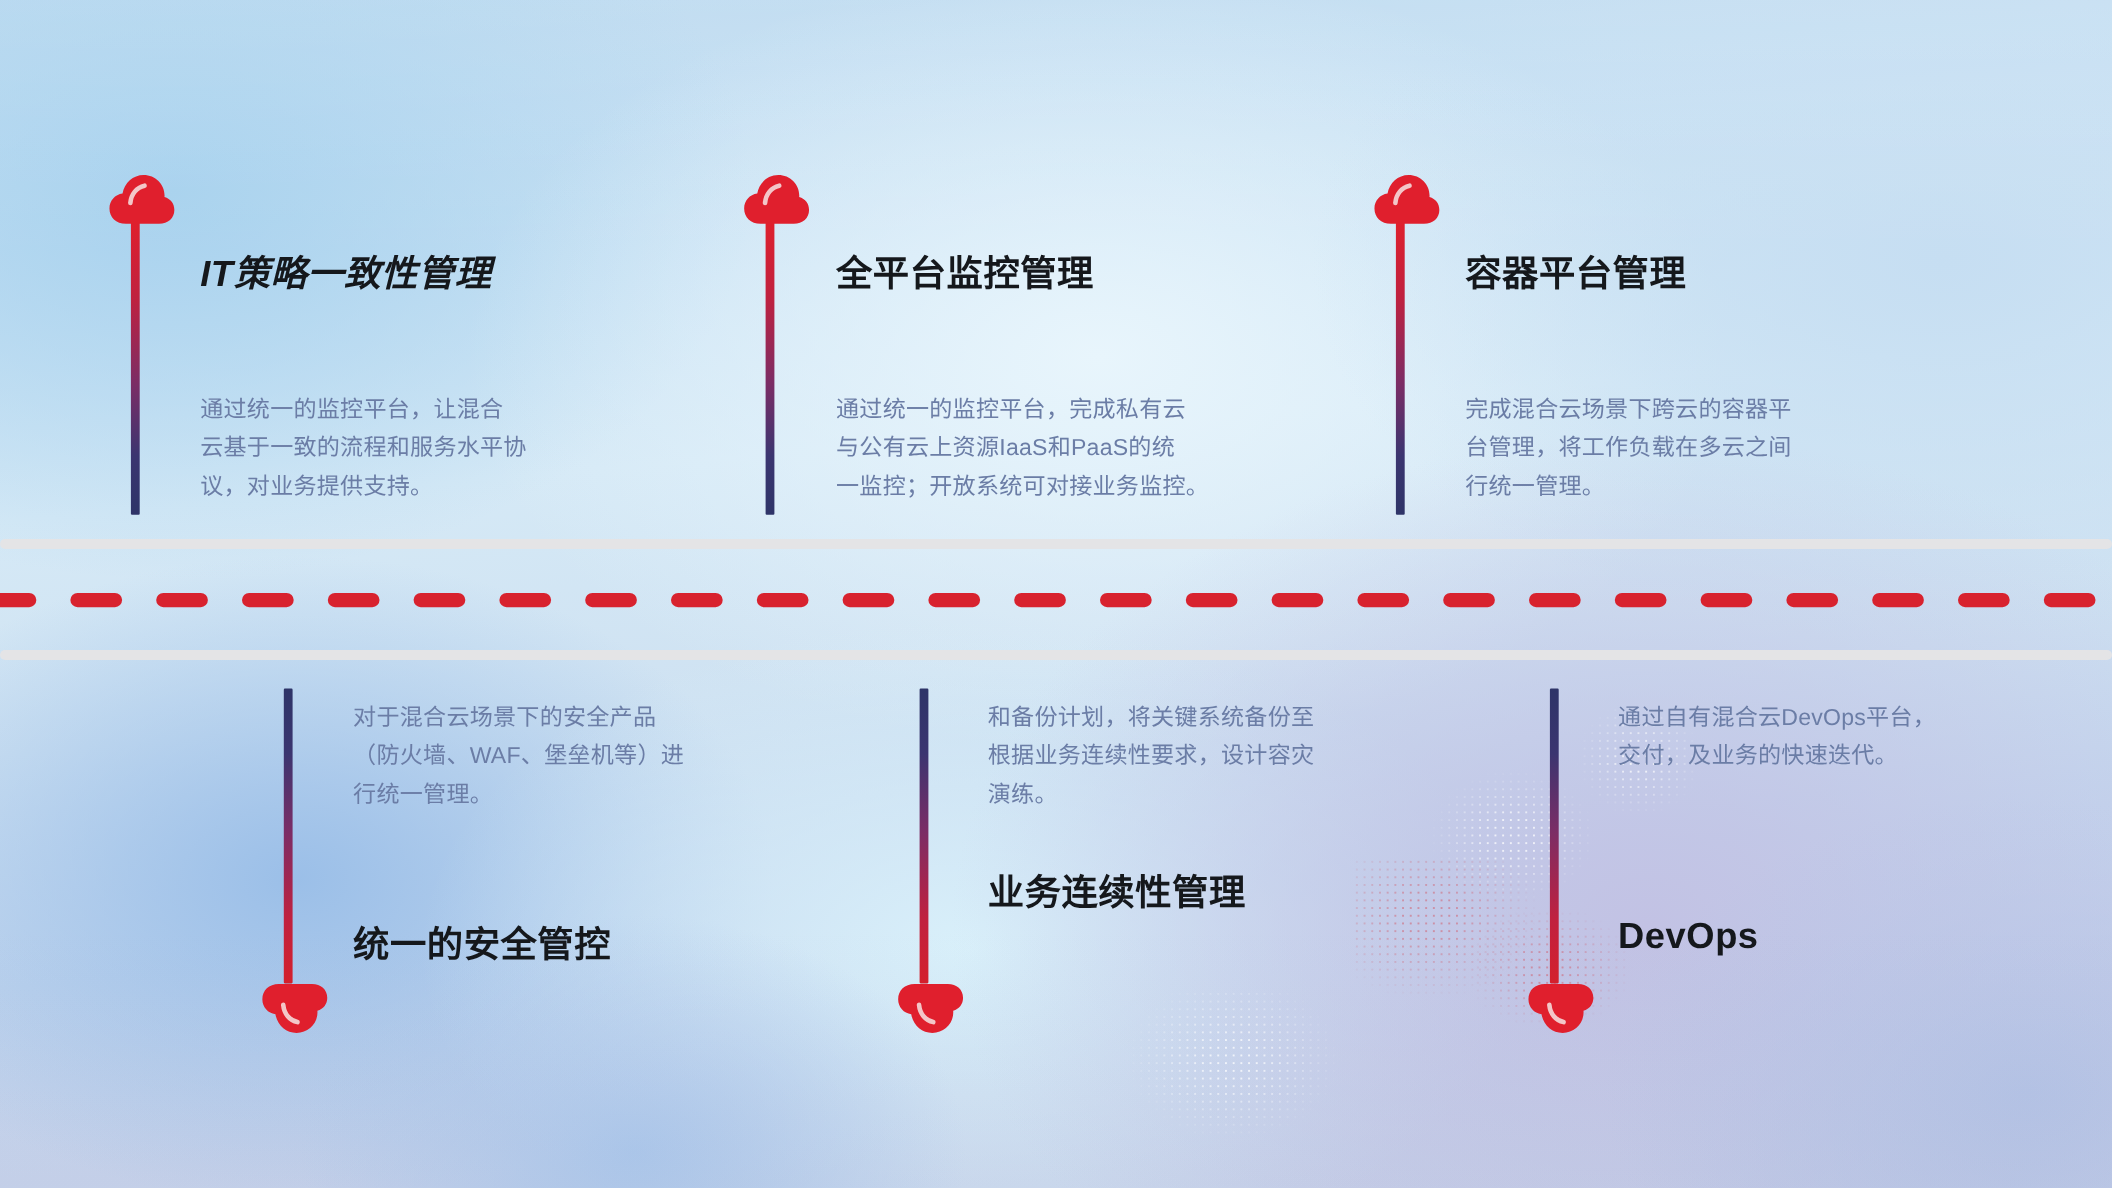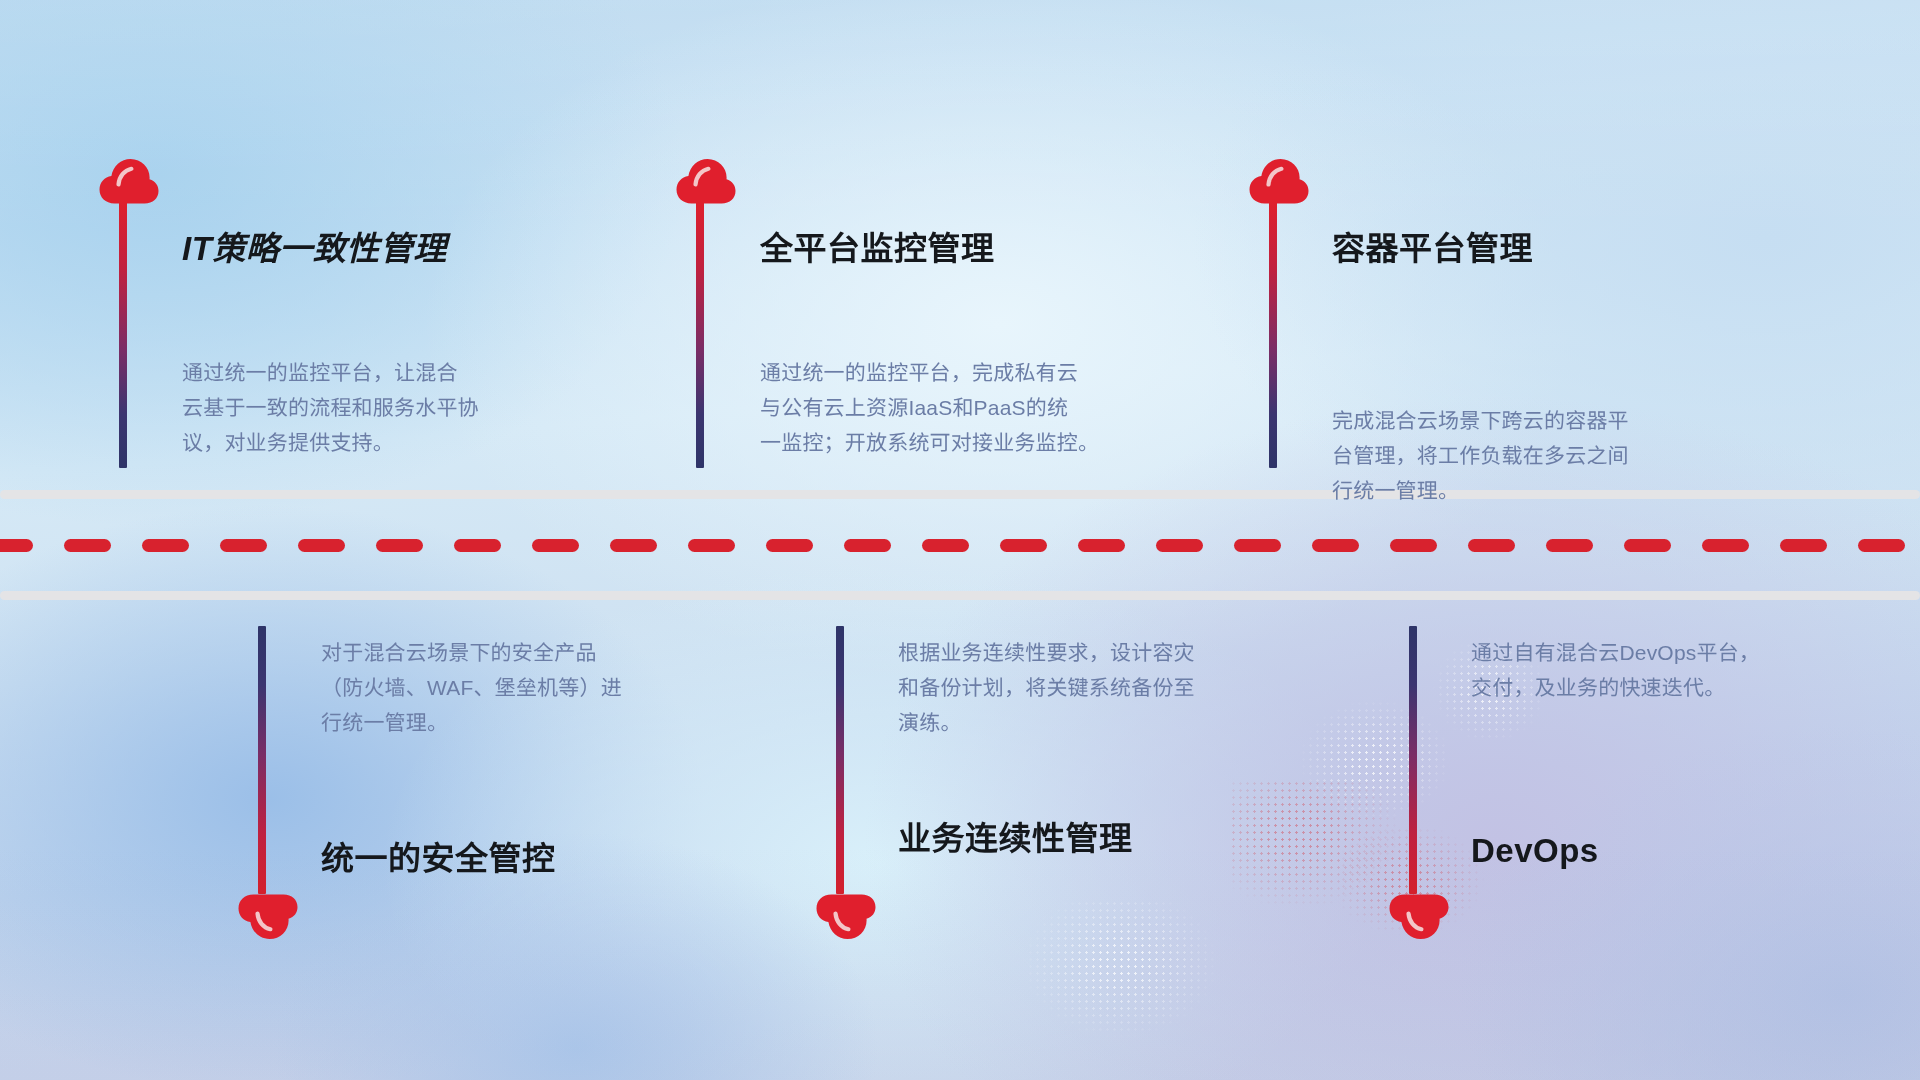--- a/index.html
+++ b/index.html
@@ -236,21 +236,21 @@
       <svg viewBox="0 0 62 46" xmlns="http://www.w3.org/2000/svg">
         <path d="M16.5 45.5 C7.4 45.5 1.5 39.6 1.5 31.6 C1.5 24.4 6.6 18.9 13.4 18.0
                  C15.0 8.2 22.9 1.0 32.6 1.0 C43.2 1.0 51.6 9.3 51.6 19.6
                  C51.6 20.2 51.6 20.7 51.5 21.2 C57.2 22.9 60.5 27.3 60.5 33.0
                  C60.5 40.3 54.8 45.5 46.6 45.5 Z" fill="#e01f2d"></path>
         <path d="M20.5 26.5 C21.2 18.4 26.3 12.4 33.4 10.8" fill="none" stroke="#f5dede" stroke-width="4.2" stroke-linecap="round" opacity=".88"></path>
       </svg>
     </div>
     <div class="stem stem-down" style="left:1269px; top:200px; height:268px;"></div>
     <div class="heading" style="left:1332px; top:222px;">容器平台管理</div>
-    <div class="body-text" style="left:1332px; top:355px;margin-top:48px;">
+    <div class="body-text" style="left:1332px; top:355px;">
       <p>完成混合云场景下跨云的容器平</p>
       <p>台管理，将工作负载在多云之间</p>
       <p>行统一管理。</p>
     </div>
   </div>
 
   <div class="col">
     <div class="stem stem-up" style="left:258px; top:626px; height:268px;"></div>
     <div class="cloud flip" style="left:237px; top:894px;">
       <svg viewBox="0 0 62 46" xmlns="http://www.w3.org/2000/svg">
@@ -274,25 +274,25 @@
     <div class="cloud flip" style="left:815px; top:894px;">
       <svg viewBox="0 0 62 46" xmlns="http://www.w3.org/2000/svg">
         <path d="M16.5 45.5 C7.4 45.5 1.5 39.6 1.5 31.6 C1.5 24.4 6.6 18.9 13.4 18.0
                  C15.0 8.2 22.9 1.0 32.6 1.0 C43.2 1.0 51.6 9.3 51.6 19.6
                  C51.6 20.2 51.6 20.7 51.5 21.2 C57.2 22.9 60.5 27.3 60.5 33.0
                  C60.5 40.3 54.8 45.5 46.6 45.5 Z" fill="#e01f2d"></path>
         <path d="M20.5 26.5 C21.2 18.4 26.3 12.4 33.4 10.8" fill="none" stroke="#f5dede" stroke-width="4.2" stroke-linecap="round" opacity=".88"></path>
       </svg>
     </div>
     <div class="body-text" style="left:898px; top:635px;">
+      <p>和备份计划，将关键系统备份至</p>
       <p>根据业务连续性要求，设计容灾</p>
-      <p>和备份计划，将关键系统备份至</p>
       <p>演练。</p>
     </div>
-    <div class="heading" style="left:898px; top:812px;">业务连续性管理</div>
+    <div class="heading" style="left:898px; top:785px;">业务连续性管理</div>
   </div>
 
   <div class="col">
     <div class="stem stem-up" style="left:1409px; top:626px; height:268px;"></div>
     <div class="cloud flip" style="left:1388px; top:894px;">
       <svg viewBox="0 0 62 46" xmlns="http://www.w3.org/2000/svg">
         <path d="M16.5 45.5 C7.4 45.5 1.5 39.6 1.5 31.6 C1.5 24.4 6.6 18.9 13.4 18.0
                  C15.0 8.2 22.9 1.0 32.6 1.0 C43.2 1.0 51.6 9.3 51.6 19.6
                  C51.6 20.2 51.6 20.7 51.5 21.2 C57.2 22.9 60.5 27.3 60.5 33.0
                  C60.5 40.3 54.8 45.5 46.6 45.5 Z" fill="#e01f2d"></path>

